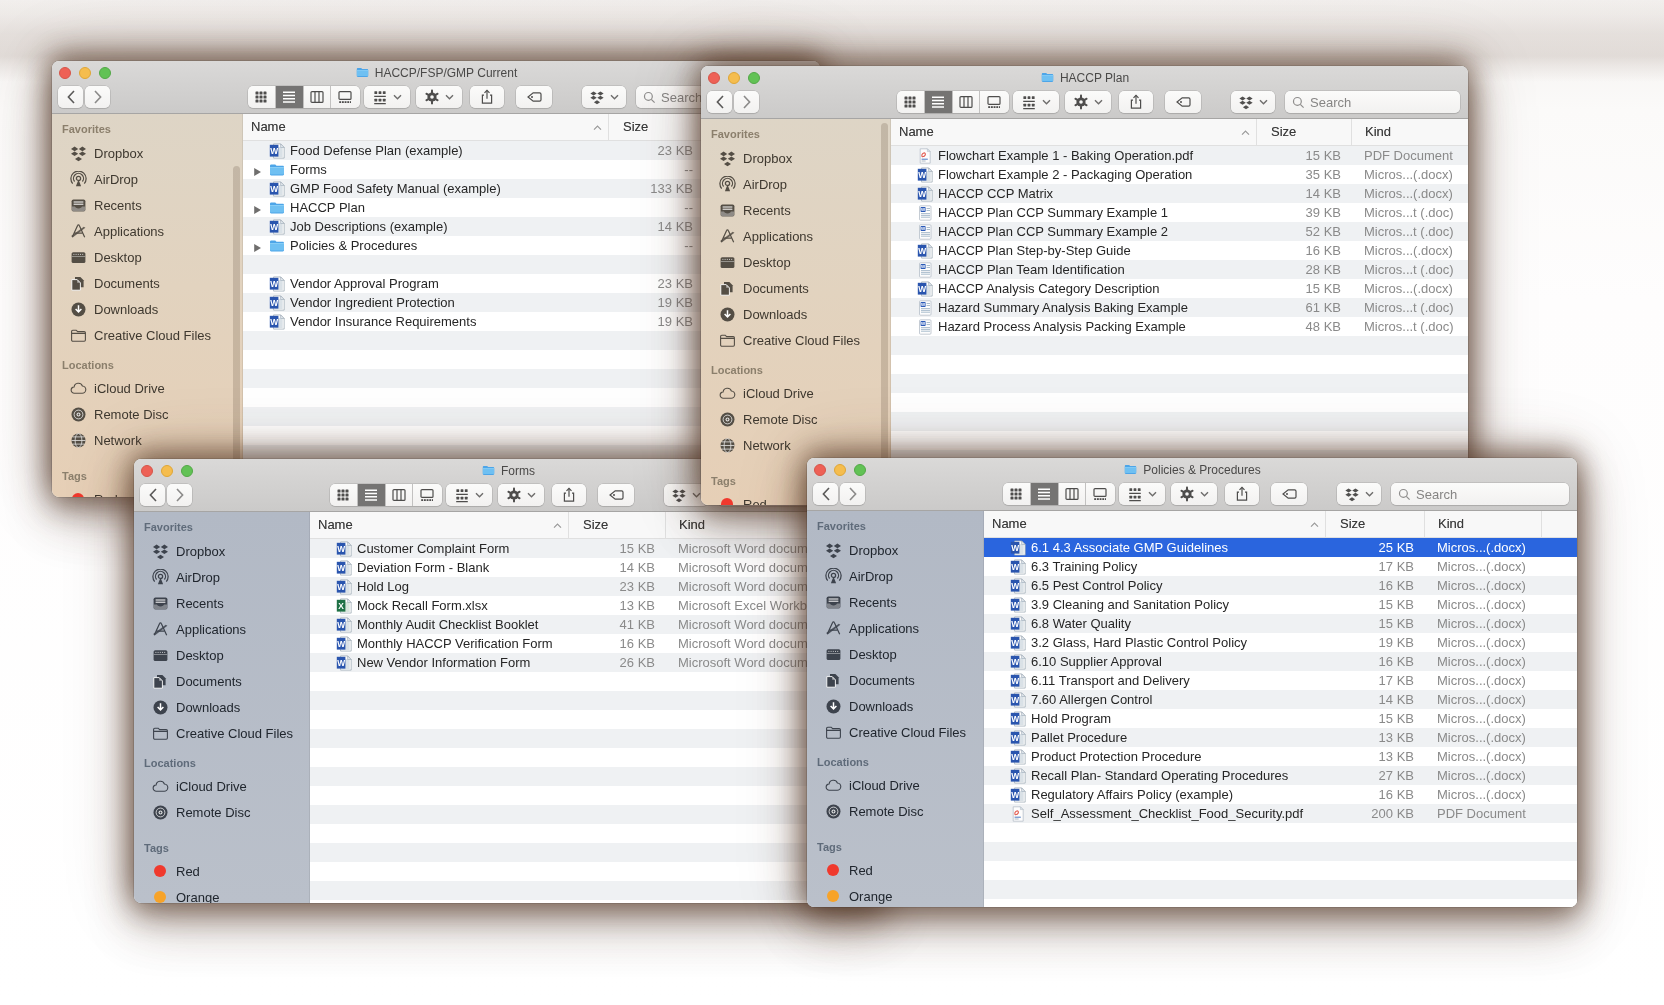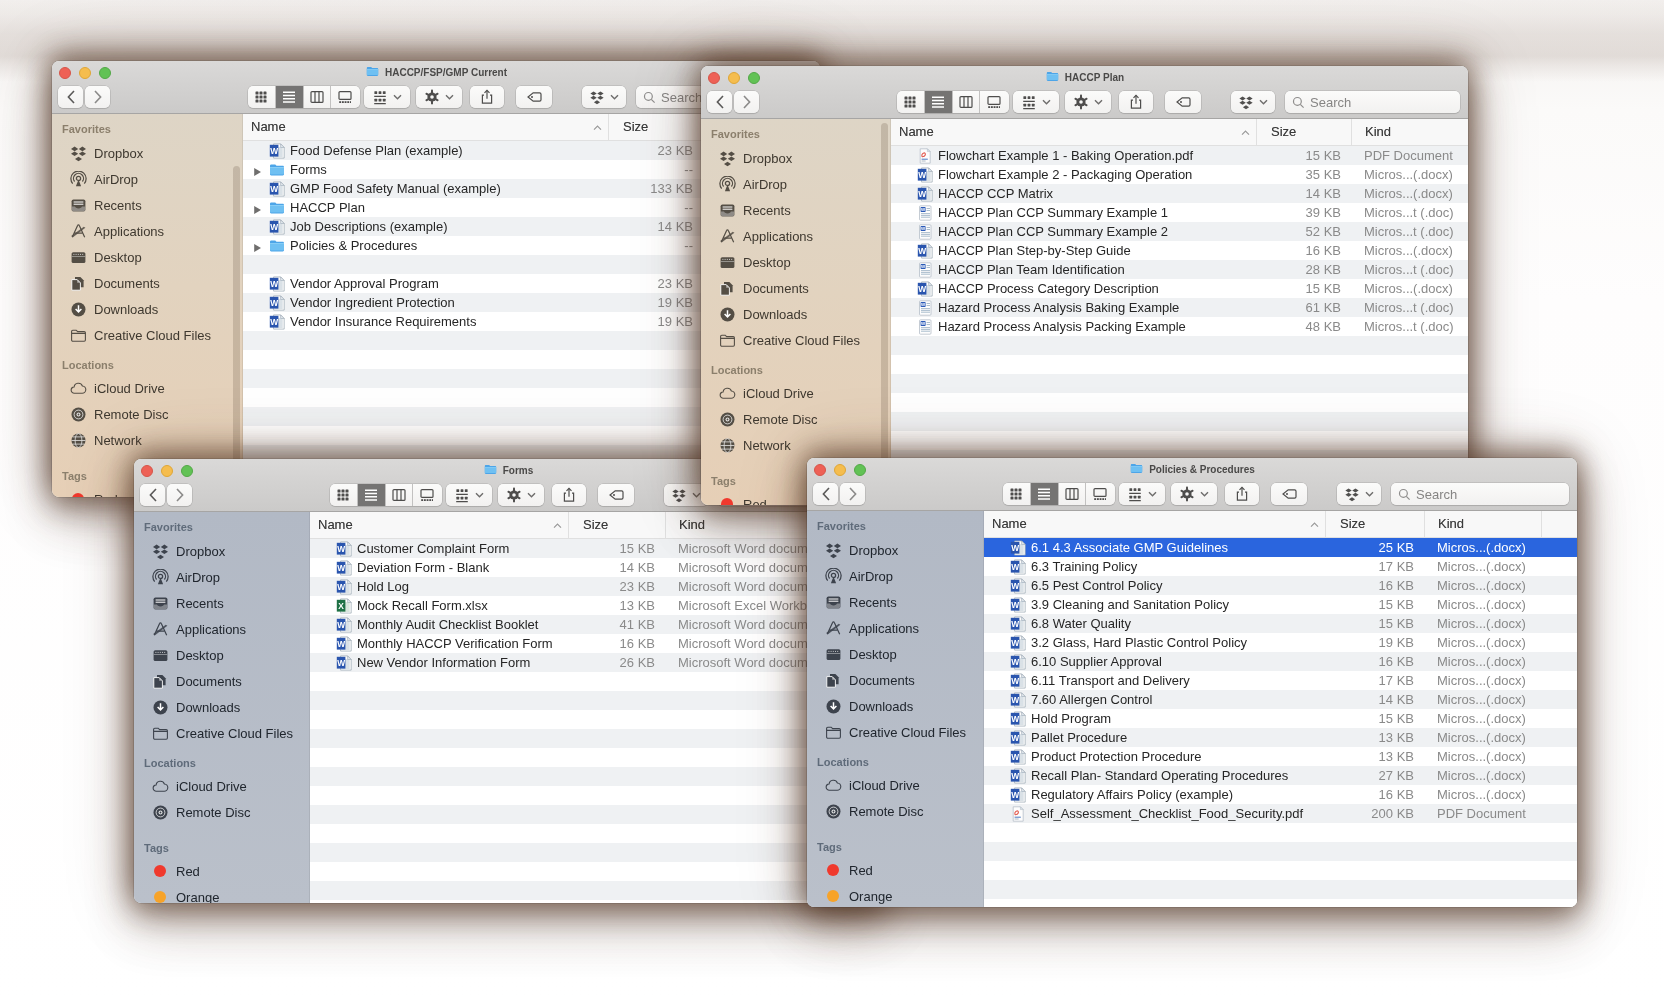--- a/index.html
+++ b/index.html
@@ -10,22 +10,22 @@
    rgba(150,130,118,0.17) 34px, rgba(150,130,118,0.22) 56px, rgba(150,130,118,0.12) 66px, rgba(150,130,118,0) 82px); }
 .win { position:absolute; border-radius:7px;
   box-shadow:0 0 0 0.6px rgba(0,0,0,0.20), 0 0 34px rgba(82,52,34,0.55),
     0 0 70px rgba(82,52,34,0.22), 0 -9px 24px rgba(82,52,34,0.30),
     0 11px 26px 1px rgba(74,46,30,0.30), 0 24px 48px 4px rgba(74,46,30,0.20);
   background:#ffffff; }
 .tbar { position:absolute; left:0; top:0; right:0; height:53px; border-radius:7px 7px 0 0;
   background:linear-gradient(180deg,#dad9d8 0%,#d3d2d1 45%,#cbcac9 100%);
   border-bottom:1px solid #a6a5a4; z-index:5; }
 .tl { position:absolute; top:6px; width:12px; height:12px; border-radius:50%; border:0.5px solid; }
-.ttl { position:absolute; left:0; right:0; top:0; height:24px; text-align:center; font-size:10px;
-  font-weight:700; color:#4a4948; line-height:24px; white-space:nowrap; }
+.ttl { position:absolute; left:0; right:0; top:0; height:24px; text-align:center; font-size:12px;
+  font-weight:400; color:#4a4948; line-height:24px; white-space:nowrap; }
 .ttl .tfold { display:inline-block; vertical-align:-2px; margin-right:5px; }
 .btn { position:absolute; height:22px; border-radius:5px;
   background:linear-gradient(180deg,#fbfbfa,#f2f1f0); box-shadow:0 0 0 0.5px rgba(0,0,0,0.17), 0 1px 1px rgba(0,0,0,0.08);
   display:flex; align-items:center; justify-content:center; }
 .btn svg { display:block; }
 .chv { margin-left:5px; display:flex; }
 .seg { padding:0; justify-content:flex-start; overflow:hidden; }
 .sgi { width:27.8px; height:22px; display:flex; align-items:center; justify-content:center; border-right:1px solid #c2c1c0; }
 .sgi.sel { background:#757473; }
 .srch { justify-content:flex-start; padding-left:7px; }
@@ -1307,36 +1307,36 @@
             <svg width="16" height="16" viewBox="0 0 16 16">
 <path d="M4.6 0.9h7l3.6 3.6v10.6H4.6z" fill="#fdfdfd" stroke="#9aa6b1" stroke-width="0.7"></path>
 <path d="M11.6 0.9l3.6 3.6h-3.6z" fill="#e3e9ee" stroke="#9aa6b1" stroke-width="0.6"></path>
 <g stroke="#aebecb" stroke-width="0.9">
                 <path d="M6.2 5h7.5M6.2 7h7.5M6.2 9h7.5M6.2 11h7.5M6.2 13h7.5"></path>
               </g>
 <rect x="0.8" y="1.8" width="8.6" height="11.8" fill="#2a55ae"></rect>
 <text x="5.1" y="11.2" font-family="Liberation Sans, sans-serif" font-size="8.4" font-weight="bold" fill="#fff" text-anchor="middle">W</text>
             </svg>
           </span>
-          <span class="nm">HACCP Process Category Description</span>
+          <span class="nm">HACCP Analysis Category Description</span>
           <span class="sz" style="left:365px;width:85px">15 KB</span>
           <span class="kd" style="left:473px">Micros...(.docx)</span>
         </div>
         <div class="row" style="top:152px">
           <span class="fic">
             <svg width="16" height="16" viewBox="0 0 16 16">
 <rect x="2.5" y="0.8" width="11.5" height="14.4" rx="1" fill="#fdfdfd" stroke="#b6bfc9" stroke-width="0.8"></rect>
 <rect x="3.6" y="2" width="5" height="5" rx="0.7" fill="#2a5ab8"></rect>
 <text x="6.1" y="6.1" font-family="Liberation Sans, sans-serif" font-size="4.4" font-weight="bold" fill="#fff" text-anchor="middle">W</text>
 <g stroke="#9fb4c6" stroke-width="0.9">
                 <path d="M9.6 3.5h3.4M9.6 5.5h3.4M4 8.6h9M4 10.4h9M4 12.2h9"></path>
               </g>
             </svg>
           </span>
-          <span class="nm">Hazard Process Analysis Baking Example</span>
+          <span class="nm">Hazard Summary Analysis Baking Example</span>
           <span class="sz" style="left:365px;width:85px">61 KB</span>
           <span class="kd" style="left:473px">Micros...t (.doc)</span>
         </div>
         <div class="row" style="top:171px">
           <span class="fic">
             <svg width="16" height="16" viewBox="0 0 16 16">
 <rect x="2.5" y="0.8" width="11.5" height="14.4" rx="1" fill="#fdfdfd" stroke="#b6bfc9" stroke-width="0.8"></rect>
 <rect x="3.6" y="2" width="5" height="5" rx="0.7" fill="#2a5ab8"></rect>
 <text x="6.1" y="6.1" font-family="Liberation Sans, sans-serif" font-size="4.4" font-weight="bold" fill="#fff" text-anchor="middle">W</text>
 <g stroke="#9fb4c6" stroke-width="0.9">

